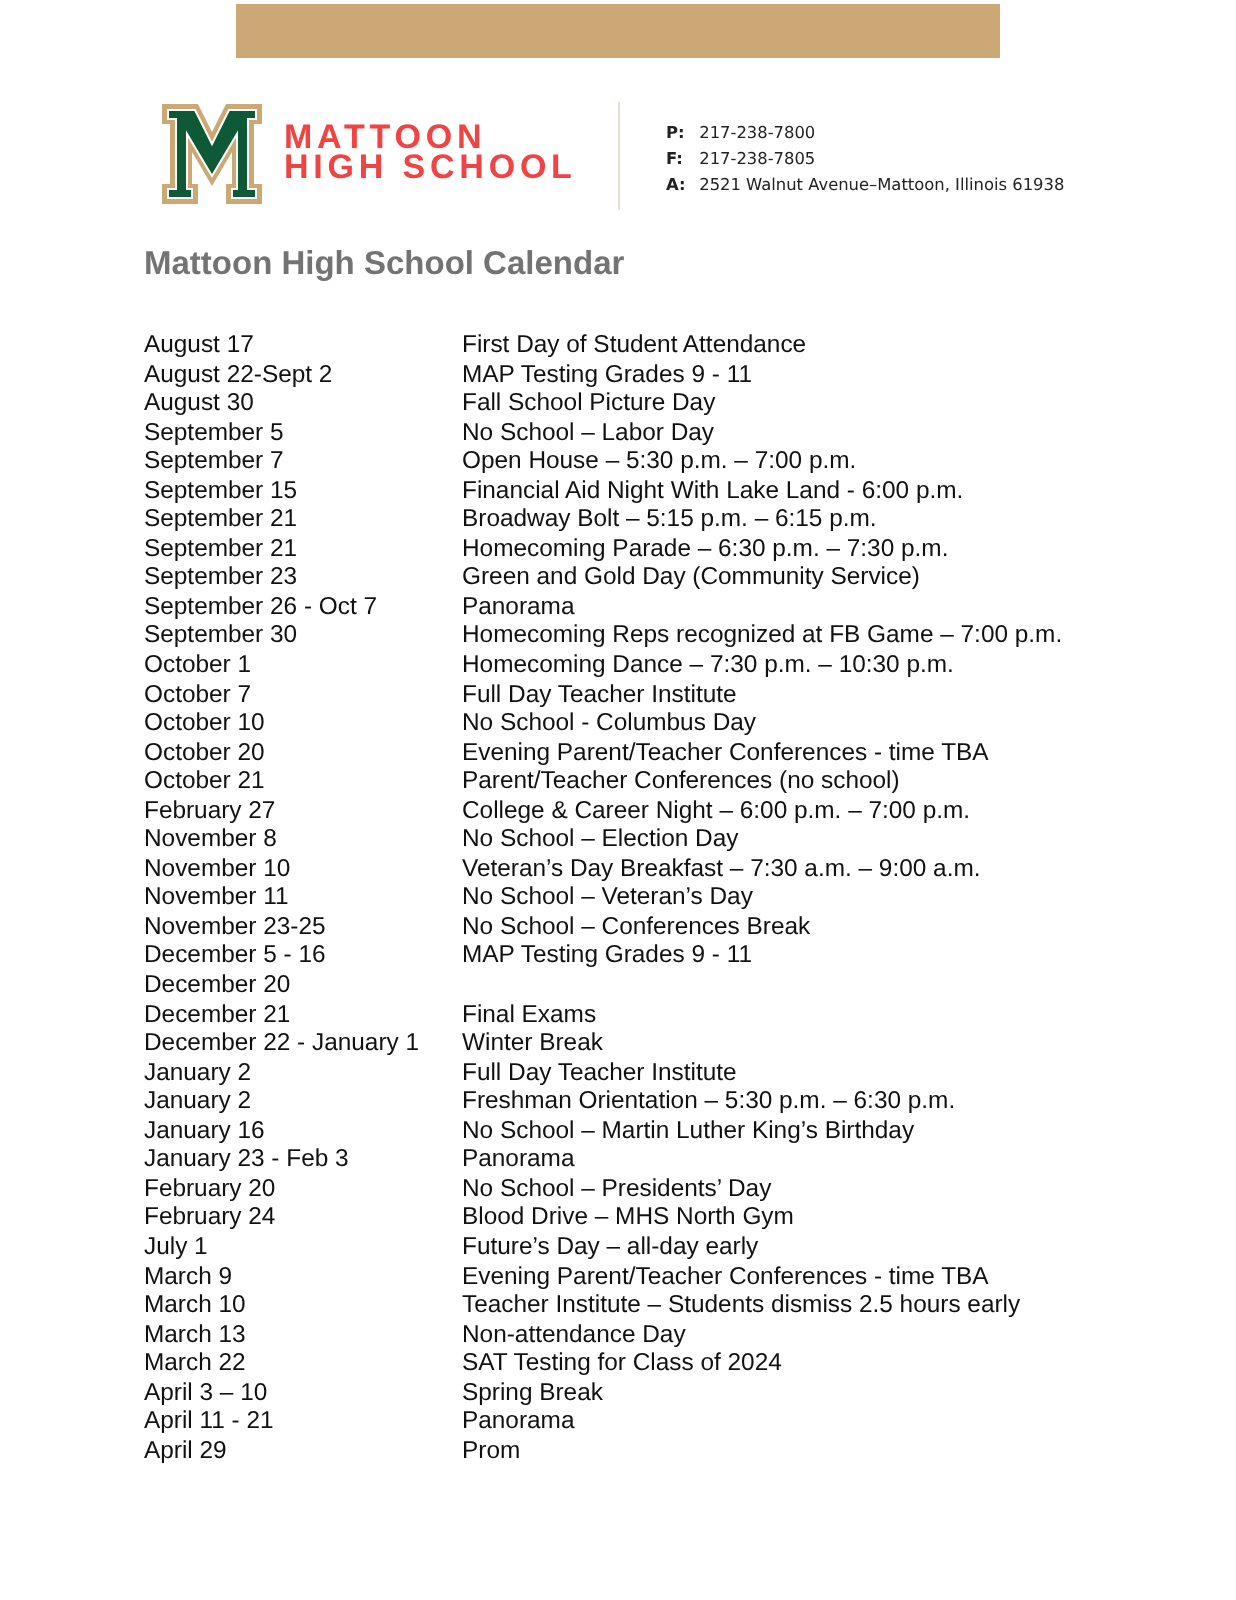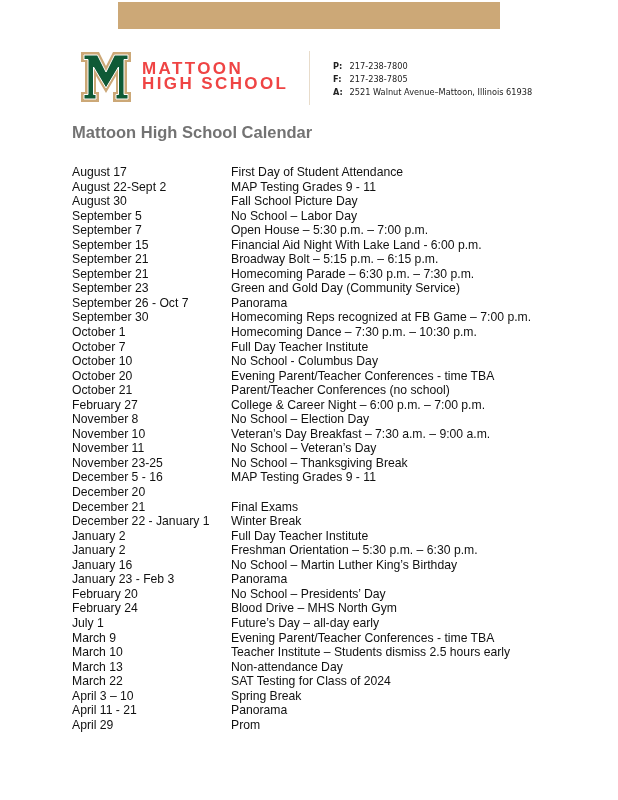--- a/index.html
+++ b/index.html
@@ -208,21 +208,21 @@
   <div class="row">
       <span class="date">November 10</span>
       <span class="event">Veteran’s Day Breakfast – 7:30 a.m. – 9:00 a.m.</span>
     </div>
   <div class="row">
       <span class="date">November 11</span>
       <span class="event">No School – Veteran’s Day</span>
     </div>
   <div class="row">
       <span class="date">November 23-25</span>
-      <span class="event">No School – Thanksgiving Break</span>
+      <span class="event">No School – Conferences Break</span>
     </div>
   <div class="row">
       <span class="date">December 5 - 16</span>
       <span class="event">MAP Testing Grades 9 - 11</span>
     </div>
   <div class="row">
       <span class="date">December 20</span>
     </div>
   <div class="row">
       <span class="date">December 21</span>

